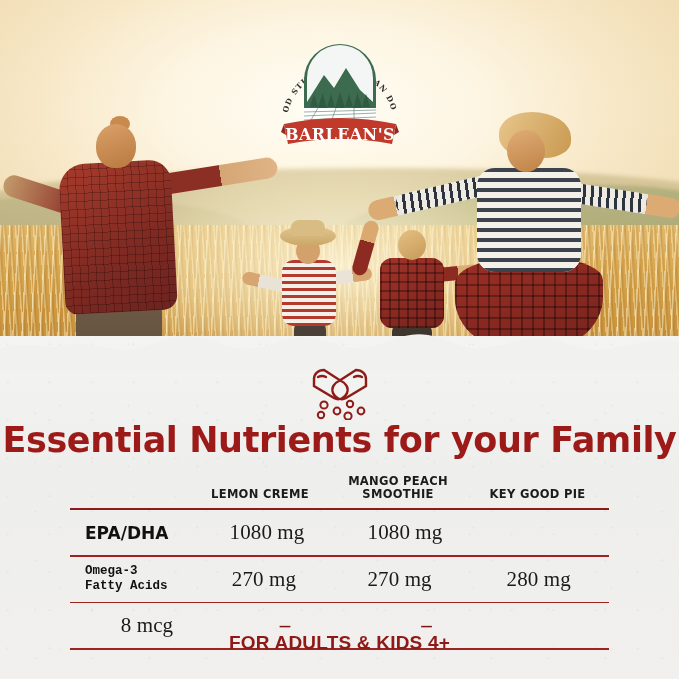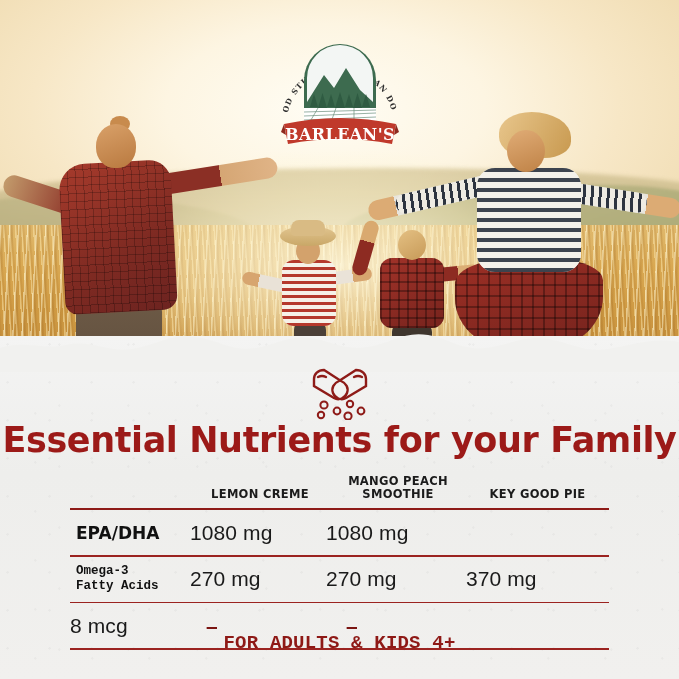--- a/index.html
+++ b/index.html
@@ -177,31 +177,31 @@
 
   .thead{display:flex;align-items:flex-end;height:40px;}
   .th{font-size:11.5px;font-weight:700;letter-spacing:.3px;color:#1b1b1b;
       text-align:center;line-height:1.18;padding-bottom:6px;
       font-family:"DejaVu Sans", sans-serif;}
   .c0{width:120px;}
   .c1{width:136px;}
   .c2{width:140px;}
   .c3{width:143px;}
 
-  .trow{display:flex;align-items:center;height:45px;}
+  .trow{display:flex;align-items:center;height:45px;margin-left:9px;}
   .label{width:120px;font-size:17px;font-weight:700;color:#111;
     font-family:"DejaVu Sans", sans-serif;padding-left:6px;box-sizing:border-box;}
   .label.small{font-size:12.5px;line-height:1.22;font-family:Liberation Mono, monospace;}
-  .cell{font-size:21px;color:#1a1a1a;text-align:left;letter-spacing:.1px;
-    font-family:Liberation Sans, sans-serif;}
+  .cell{font-size:21px;color:#1a1a1a;text-align:center;letter-spacing:.1px;
+    font-family:Liberation Serif, serif;}
   .cell.dash{color:#7b1512;font-size:21px;font-weight:700;}
 
   .footnote{position:absolute;left:0;top:296px;width:679px;text-align:center;
     color:#8e1916;font-size:19px;font-weight:700;letter-spacing:.2px;
-    font-family:Liberation Mono, monospace;}
+    font-family:Liberation Sans, sans-serif;}
 </style>
 </head>
 <body>
 
 <div class="poster">
 
   <div class="photo">
     <div class="sky"></div>
     <div class="hill-far"></div>
     <div class="hill-right"></div>
@@ -345,21 +345,21 @@
 
       <div class="rule thin"></div>
 
       <div class="trow">
         <div class="label small">
           <div>Omega-3</div>
           <div>Fatty Acids</div>
         </div>
         <div class="cell c1">270 mg</div>
         <div class="cell c2">270 mg</div>
-        <div class="cell c3">370 mg</div>
+        <div class="cell c3">280 mg</div>
       </div>
 
       <div class="rule thin"></div>
 
       <div class="trow">
         <div class="cell c1">8 mcg</div>
         <div class="cell c2 dash">–</div>
         <div class="cell c3 dash">–</div>
       </div>
 

